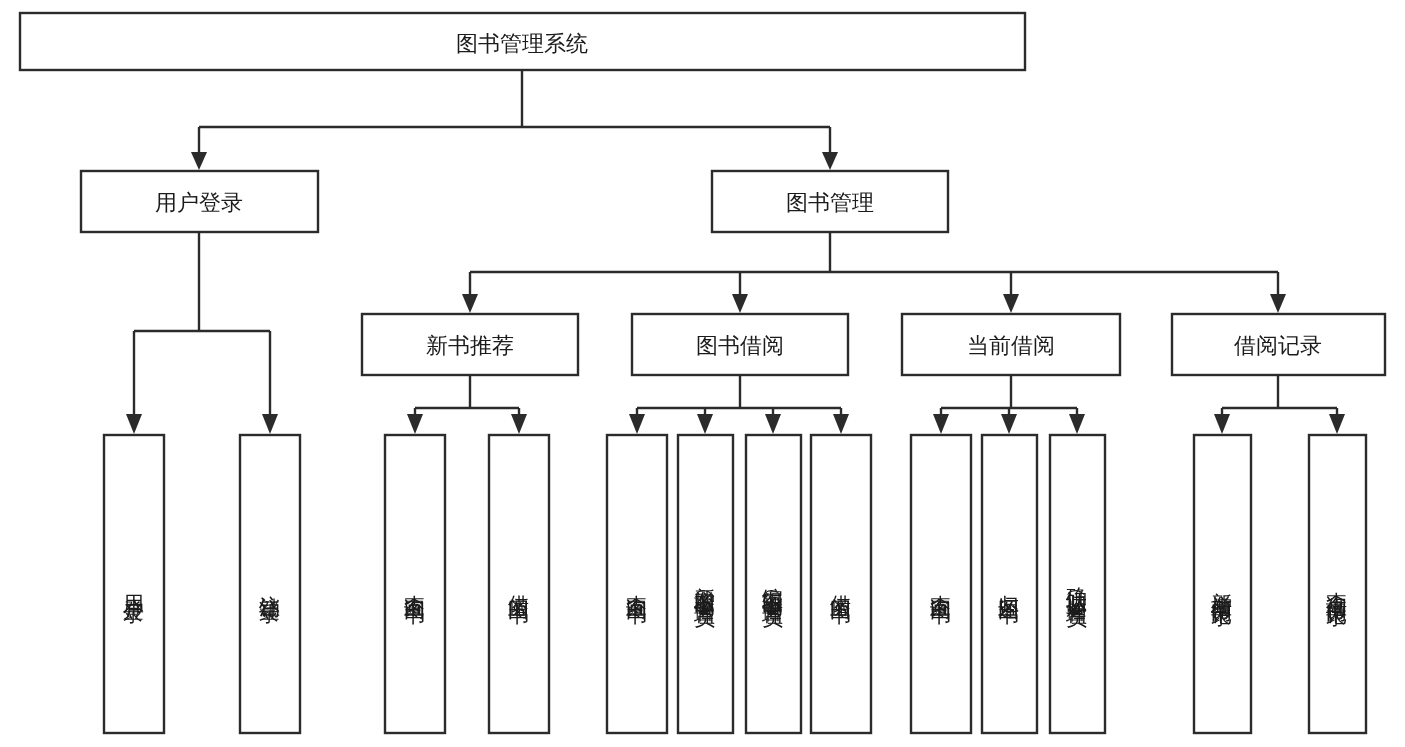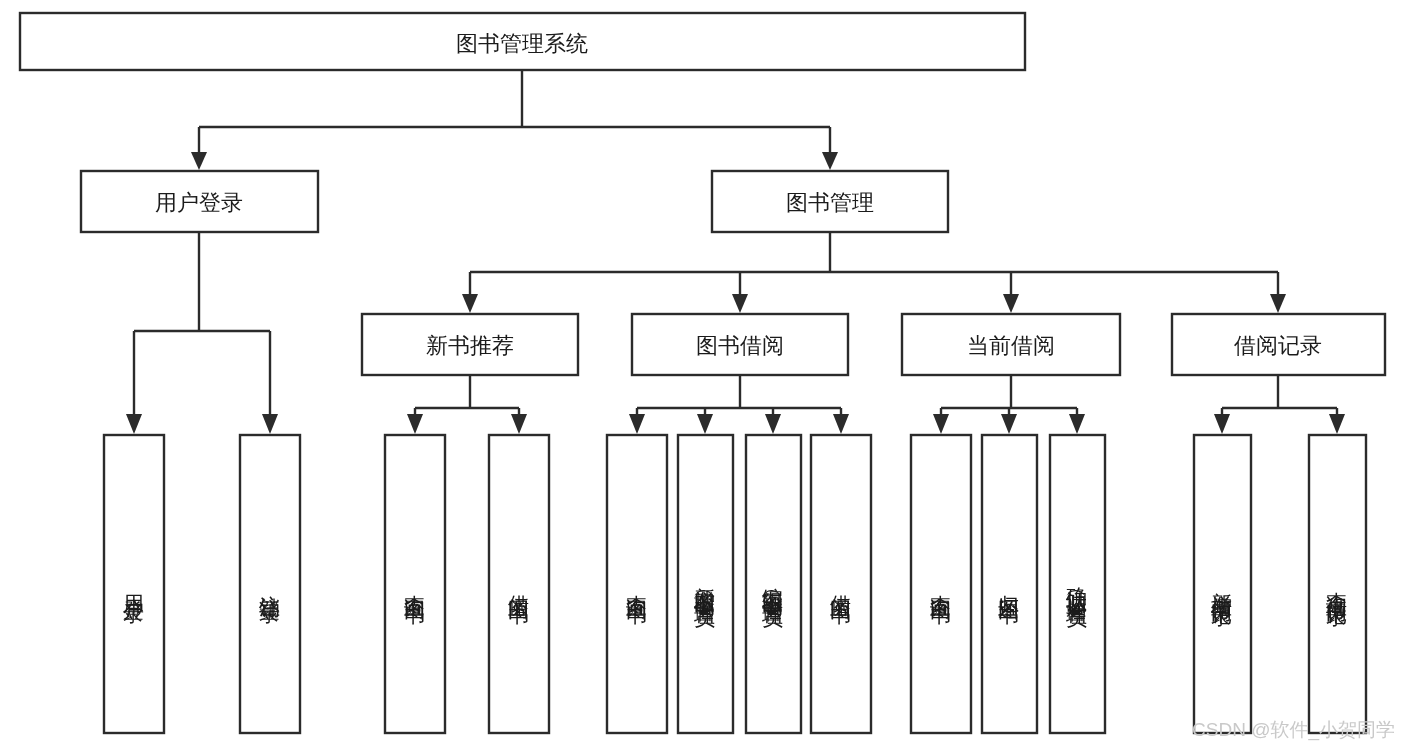--- a/index.html
+++ b/index.html
@@ -233,14 +233,13 @@
       <rect class="node-box" x="1194" y="435" width="57" height="298"></rect>
       <text class="node-label-v" x="1222" y="584">新增借阅记录</text>
     </g>
     <g>
       <rect class="node-box" x="1309" y="435" width="57" height="298"></rect>
       <text class="node-label-v" x="1337" y="584">查询借阅记录</text>
     </g>
 
   </svg>
 
-  <div class="watermark-text">CSDN @软件_小贺同学</div>
 </div>
 
 </body></html>

